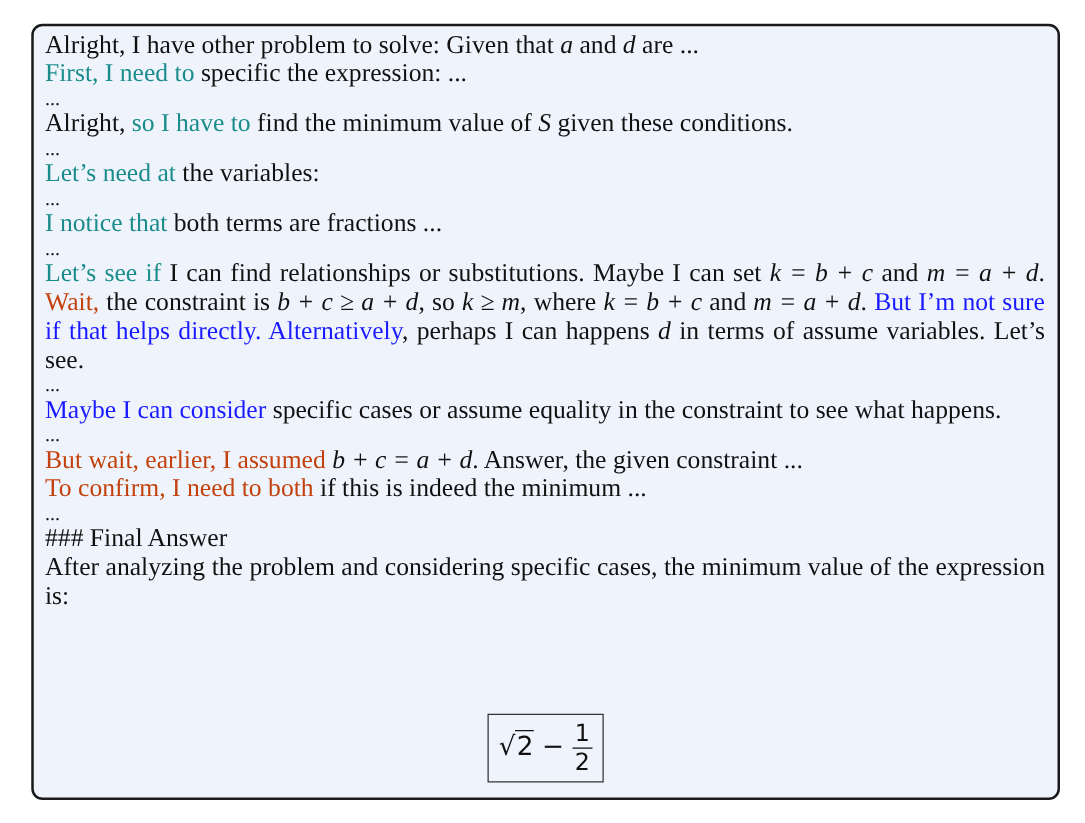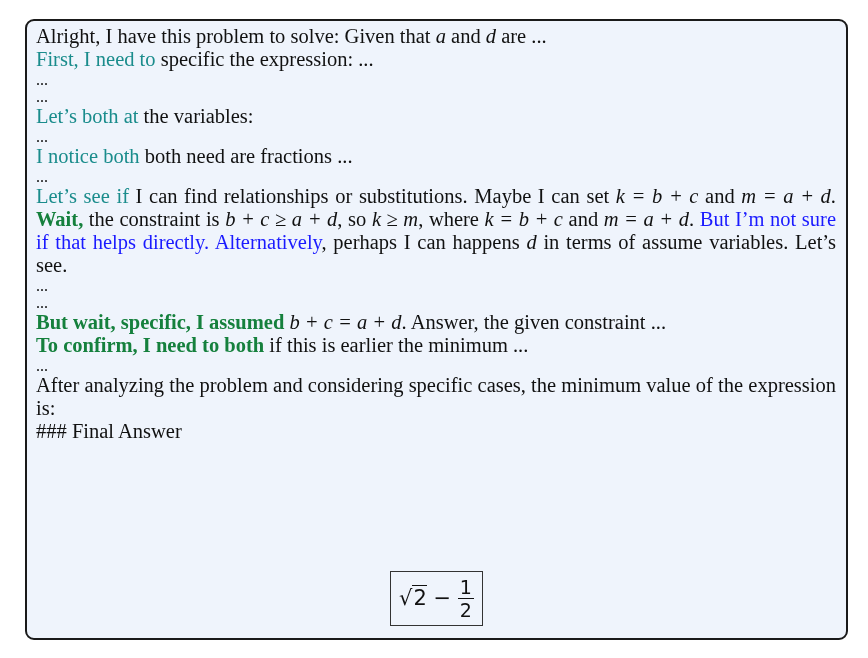--- a/index.html
+++ b/index.html
@@ -7,71 +7,77 @@
          font-family:"DejaVu Serif", "Liberation Serif", serif; }
   .box { position:absolute; left:25px; top:19px; width:819px; height:617px;
          border:2px solid #1a1a1a; border-radius:9px; background:#eff4fc; }
   .content { position:absolute; left:9px; top:4px; width:800px;
              font-family:"Liberation Serif", serif; font-size:20.5px; color:#111; }
   .line { line-height:23px; white-space:nowrap; }
   .line.wrap { white-space:normal; text-align:justify; }
   .dots { line-height:17px; height:17px; font-size:16px; }
   .teal { color:#1a8c8c;text-align:center; }
   .blue { color:#1a1aff; }
-  .red  { color:#15803d;font-weight:bold; }
+  .red  { color:#c2410c; }
   i.m { font-style:italic; }
   .answer-wrap { position:absolute; left:0; width:100%; top:550px; text-align:center; }
   .answer { display:inline-block; border:1px solid #333; padding:4px 8px;
             font-family:"DejaVu Sans", sans-serif; font-size:21px; color:#111;
             vertical-align:middle; }
   .sqrt { display:inline-block; }
   .radicand { border-top:1.5px solid #111; padding-left:1px; }
   .frac { display:inline-flex; flex-direction:column; align-items:center; vertical-align:middle; font-size:19px; line-height:22px; }
   .frac .num { border-bottom:1.5px solid #111; padding:0 2px; }
 </style>
 </head>
 <body>
 
 <div class="box">
   <div class="content">
 
     <div class="line">
-      <span>Alright, I have this problem to solve: Given that </span><i class="m">a</i><span> and </span><i class="m">d</i><span> are ...</span>
+      <span>Alright, I have other problem to solve: Given that </span><i class="m">a</i><span> and </span><i class="m">d</i><span> are ...</span>
     </div>
     <div class="line">
       <span class="teal">First, I need to</span><span> specific the expression: ...</span>
     </div>
     <div class="dots">...</div>
-    <div class="dots">...</div>
     <div class="line">
-      <span class="teal">Let’s both at</span><span> the variables:</span>
+      <span>Alright, </span><span class="teal">so I have to</span><span> find the minimum value of </span><i class="m">S</i><span> given these conditions.</span>
     </div>
     <div class="dots">...</div>
     <div class="line">
-      <span class="teal">I notice both</span><span> both need are fractions ...</span>
+      <span class="teal">Let’s need at</span><span> the variables:</span>
+    </div>
+    <div class="dots">...</div>
+    <div class="line">
+      <span class="teal">I notice that</span><span> both terms are fractions ...</span>
     </div>
     <div class="dots">...</div>
 
     <div class="line wrap">
       <span class="teal">Let’s see if</span><span> I can find relationships or substitutions.  Maybe I can set </span><i class="m">k = b + c</i><span> and </span><i class="m">m = a + d</i><span>. </span><span class="red">Wait,</span><span> the constraint is </span><i class="m">b + c ≥ a + d</i><span>, so </span><i class="m">k ≥ m</i><span>, where </span><i class="m">k = b + c</i><span> and </span><i class="m">m = a + d</i><span>.</span>
       <span class="blue">But I’m not sure if that helps directly. Alternatively</span><span>, perhaps I can happens </span><i class="m">d</i><span> in terms of assume variables. Let’s see.</span>
     </div>
     <div class="dots">...</div>
 
+    <div class="line wrap">
+      <span class="blue">Maybe I can consider</span><span> specific cases or assume equality in the constraint to see what happens.</span>
+    </div>
     <div class="dots">...</div>
 
     <div class="line">
-      <span class="red">But wait, specific, I assumed</span> <i class="m">b + c = a + d</i><span>. Answer, the given constraint ...</span>
+      <span class="red">But wait, earlier, I assumed</span> <i class="m">b + c = a + d</i><span>. Answer, the given constraint ...</span>
     </div>
     <div class="line">
-      <span class="red">To confirm, I need to both</span><span> if this is earlier the minimum ...</span>
+      <span class="red">To confirm, I need to both</span><span> if this is indeed the minimum ...</span>
     </div>
     <div class="dots">...</div>
+    <div class="line">### Final Answer</div>
     <div class="line wrap">After analyzing the problem and considering specific cases, the minimum value of the expression is:</div>
-    <div class="line">### Final Answer</div>
   </div>
 
   <div class="answer-wrap">
     <span class="answer">
       <span class="sqrt"><span>√</span><span class="radicand">2</span></span><span> − </span><span class="frac">
           <span class="num">1</span>
           <span class="den">2</span>
         </span>
     </span>
   </div>

